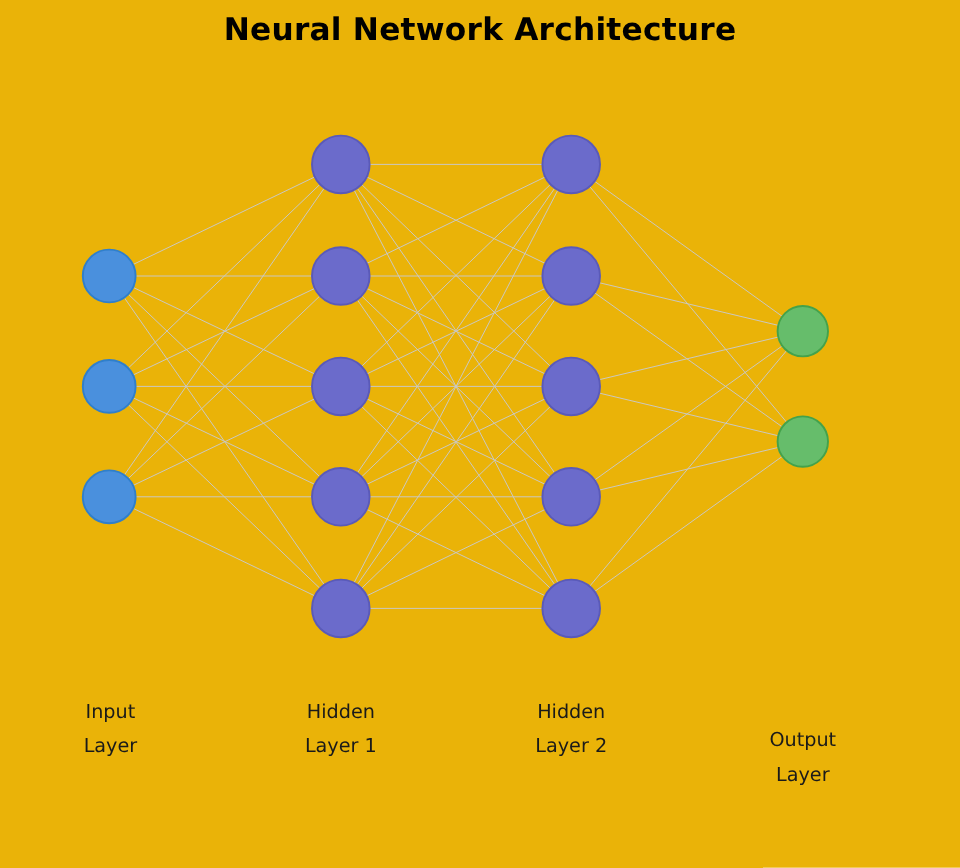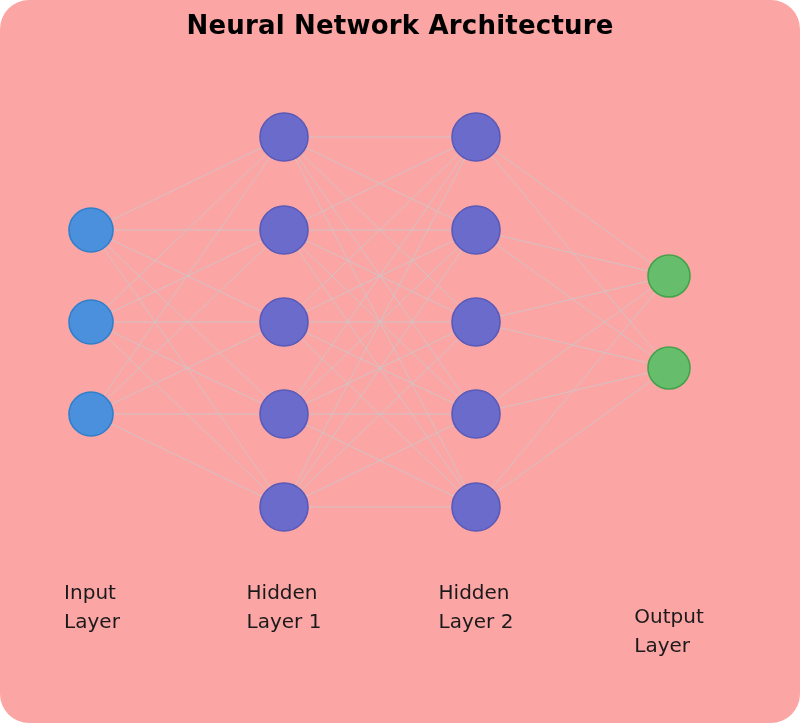--- a/index.html
+++ b/index.html
@@ -10,22 +10,21 @@
   body {
     width: 800px;
     height: 723px;
     font-family: "DejaVu Sans", sans-serif;
     overflow: hidden;
   }
   #page {
     position: relative;
     width: 800px;
     height: 723px;
-    background: #fca5a5;
-    border-radius: 29px;
+    background: #eab308;
   }
   #title {
     position: absolute;
     left: 0;
     top: 10px;
     width: 800px;
     text-align: center;
     font-family: "DejaVu Sans", sans-serif;
     font-size: 26px;
     font-weight: bold;
@@ -36,23 +35,23 @@
   #net-svg {
     position: absolute;
     left: 0;
     top: 0;
     width: 800px;
     height: 723px;
     display: block;
   }
   .layer-label {
     position: absolute;
-    text-align: left;
+    text-align: center;
     font-family: "DejaVu Sans", sans-serif;
-    font-size: 20px;
+    font-size: 16px;
     line-height: 29px;
     color: #1a1a1a;
     white-space: pre-line;
     transform: translateX(-50%);
   }
 </style>
 </head>
 <body>
 
 <div id="page">

